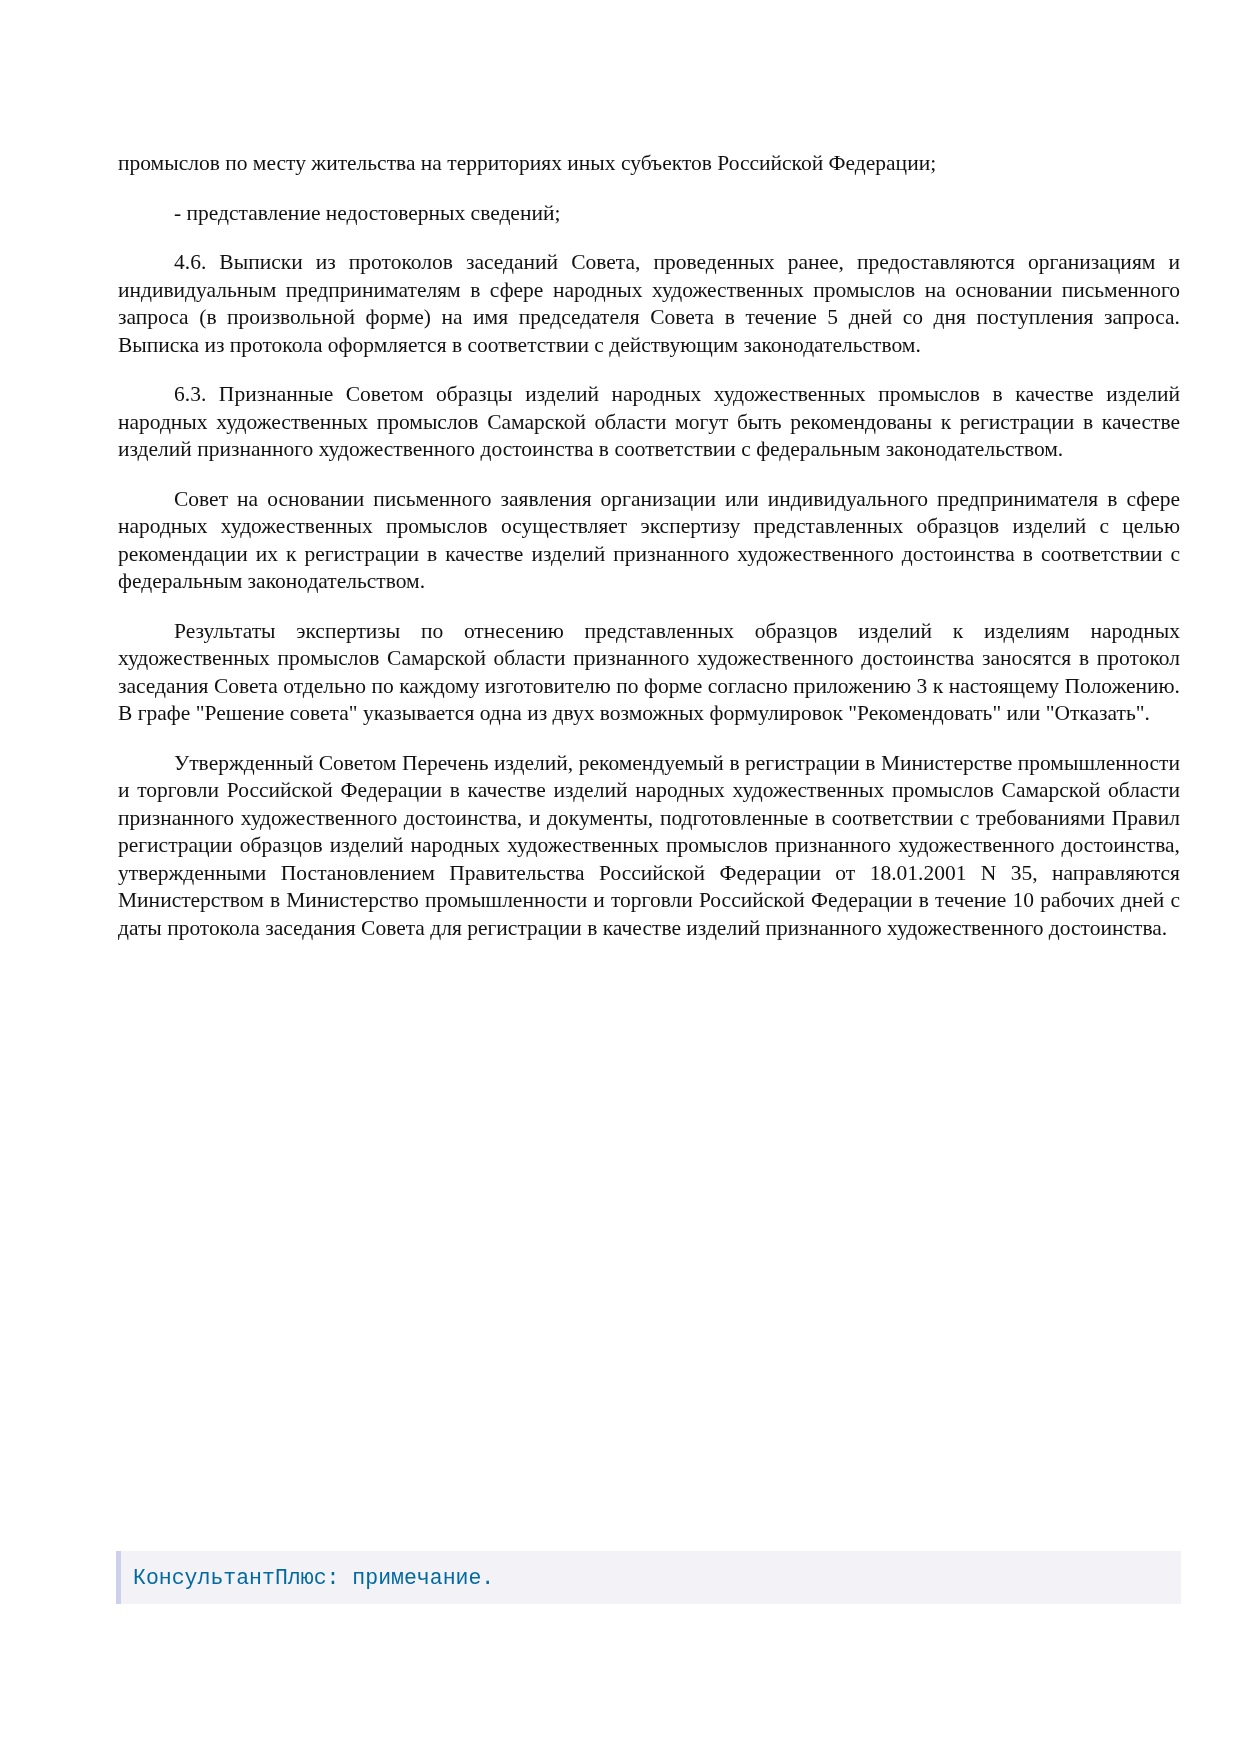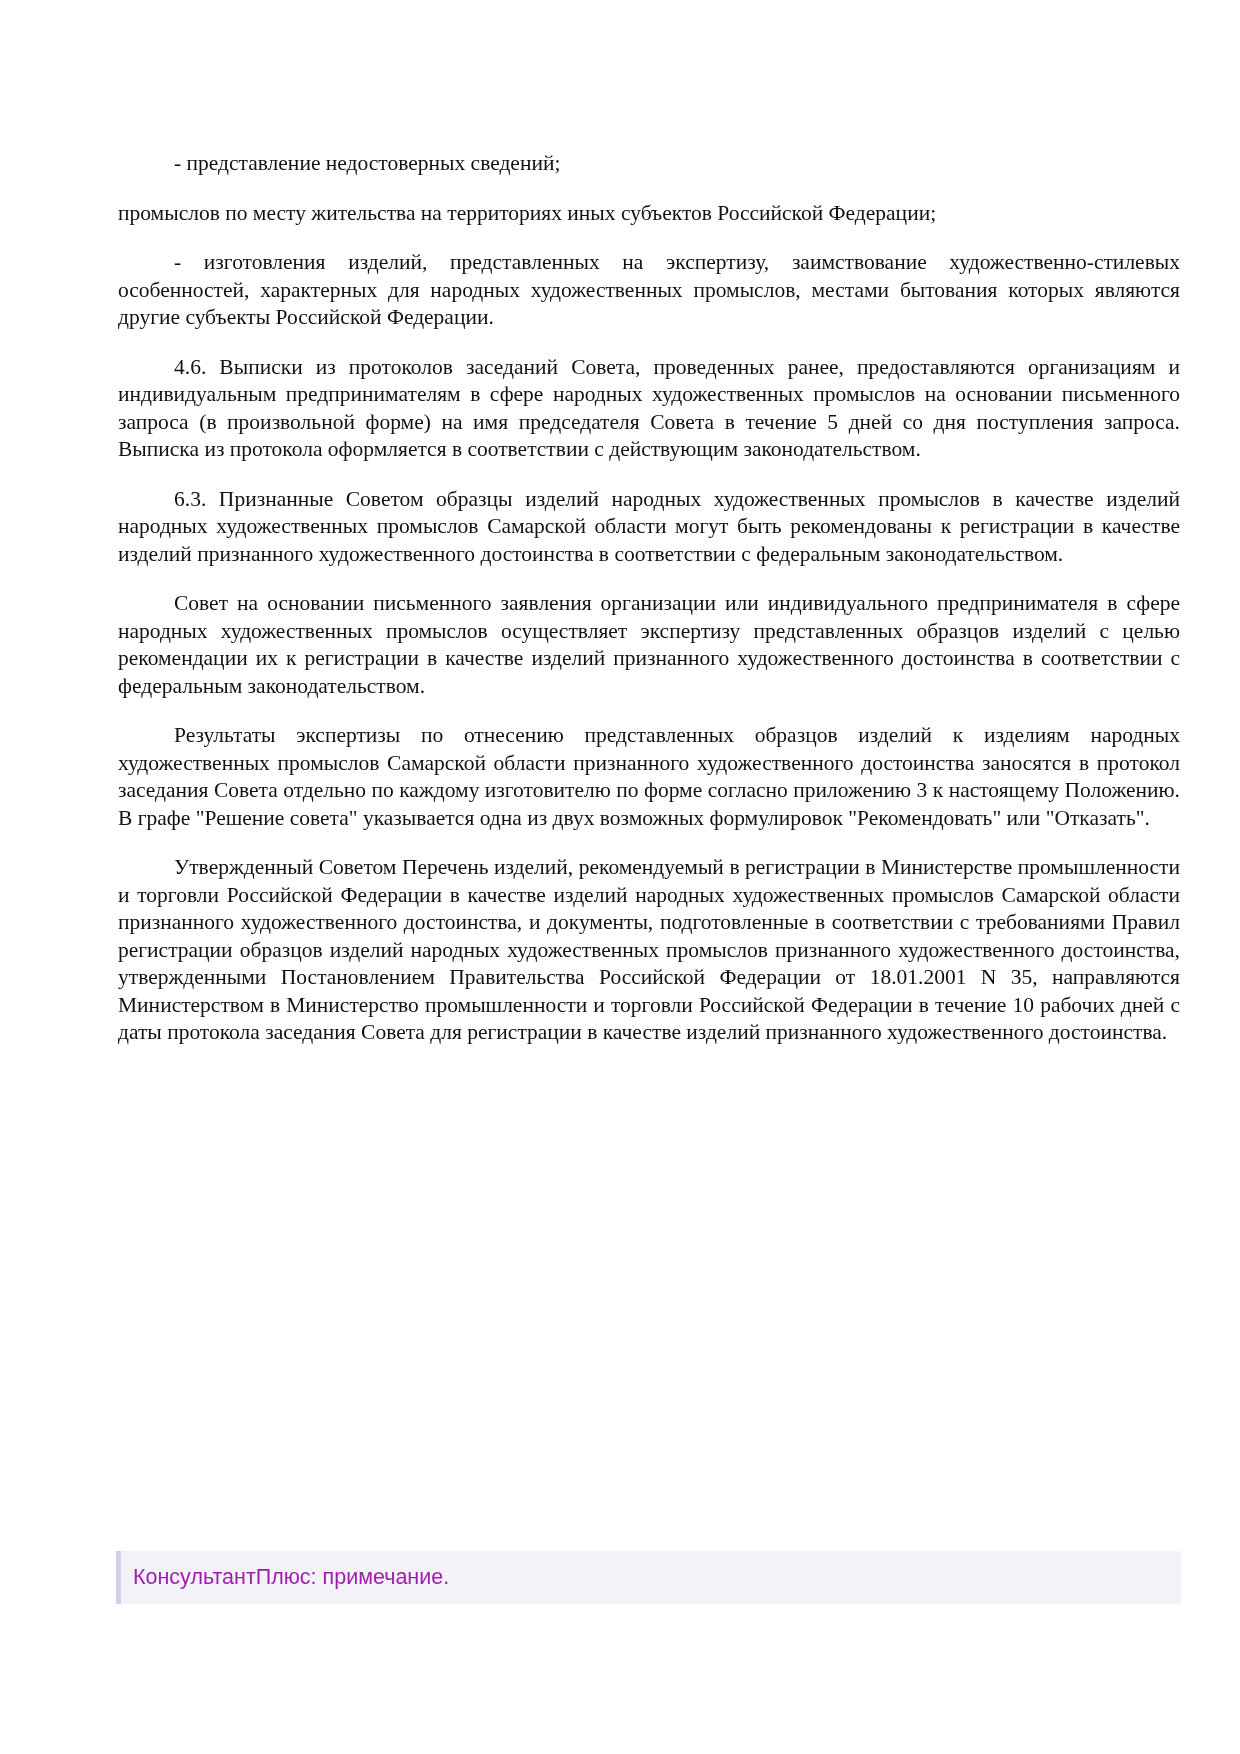--- a/index.html
+++ b/index.html
@@ -39,31 +39,30 @@
       height: 53px;
       background: #f2f2f7;
       border-left: 5px solid #ccd0ec;
       box-sizing: border-box;
       padding-left: 12px;
       display: flex;
       align-items: center;
     }
     .note-text {
       font-size: 21.5px;
-      color: #a21caf;
-      font-family: Liberation Sans, sans-serif;
+      color: #0369a1;
+      font-family: Liberation Mono, monospace;
     }
   </style>
 </head>
 <body>
 
 <div class="page">
+  <p class="para noindent">промыслов по месту жительства на территориях иных субъектов Российской Федерации;</p>
   <p class="para">- представление недостоверных сведений;</p>
-  <p class="para noindent">промыслов по месту жительства на территориях иных субъектов Российской Федерации;</p>
-  <p class="para">- изготовления изделий, представленных на экспертизу, заимствование художественно-стилевых особенностей, характерных для народных художественных промыслов, местами бытования которых являются другие субъекты Российской Федерации.</p>
   <p class="para">4.6. Выписки из протоколов заседаний Совета, проведенных ранее, предоставляются организациям и индивидуальным предпринимателям в сфере народных художественных промыслов на основании письменного запроса (в произвольной форме) на имя председателя Совета в течение 5 дней со дня поступления запроса. Выписка из протокола оформляется в соответствии с действующим законодательством.</p>
   <p class="para">6.3. Признанные Советом образцы изделий народных художественных промыслов в качестве изделий народных художественных промыслов Самарской области могут быть рекомендованы к регистрации в качестве изделий признанного художественного достоинства в соответствии с федеральным законодательством.</p>
   <p class="para">Совет на основании письменного заявления организации или индивидуального предпринимателя в сфере народных художественных промыслов осуществляет экспертизу представленных образцов изделий с целью рекомендации их к регистрации в качестве изделий признанного художественного достоинства в соответствии с федеральным законодательством.</p>
   <p class="para">Результаты экспертизы по отнесению представленных образцов изделий к изделиям народных художественных промыслов Самарской области признанного художественного достоинства заносятся в протокол заседания Совета отдельно по каждому изготовителю по форме согласно приложению 3 к настоящему Положению. В графе "Решение совета" указывается одна из двух возможных формулировок "Рекомендовать" или "Отказать".</p>
   <p class="para">Утвержденный Советом Перечень изделий, рекомендуемый в регистрации в Министерстве промышленности и торговли Российской Федерации в качестве изделий народных художественных промыслов Самарской области признанного художественного достоинства, и документы, подготовленные в соответствии с требованиями Правил регистрации образцов изделий народных художественных промыслов признанного художественного достоинства, утвержденными Постановлением Правительства Российской Федерации от 18.01.2001 N 35, направляются Министерством в Министерство промышленности и торговли Российской Федерации в течение 10 рабочих дней с даты протокола заседания Совета для регистрации в качестве изделий признанного художественного достоинства.</p>
 </div>
 
 <div class="note">
   <span class="note-text">КонсультантПлюс: примечание.</span>
 </div>

